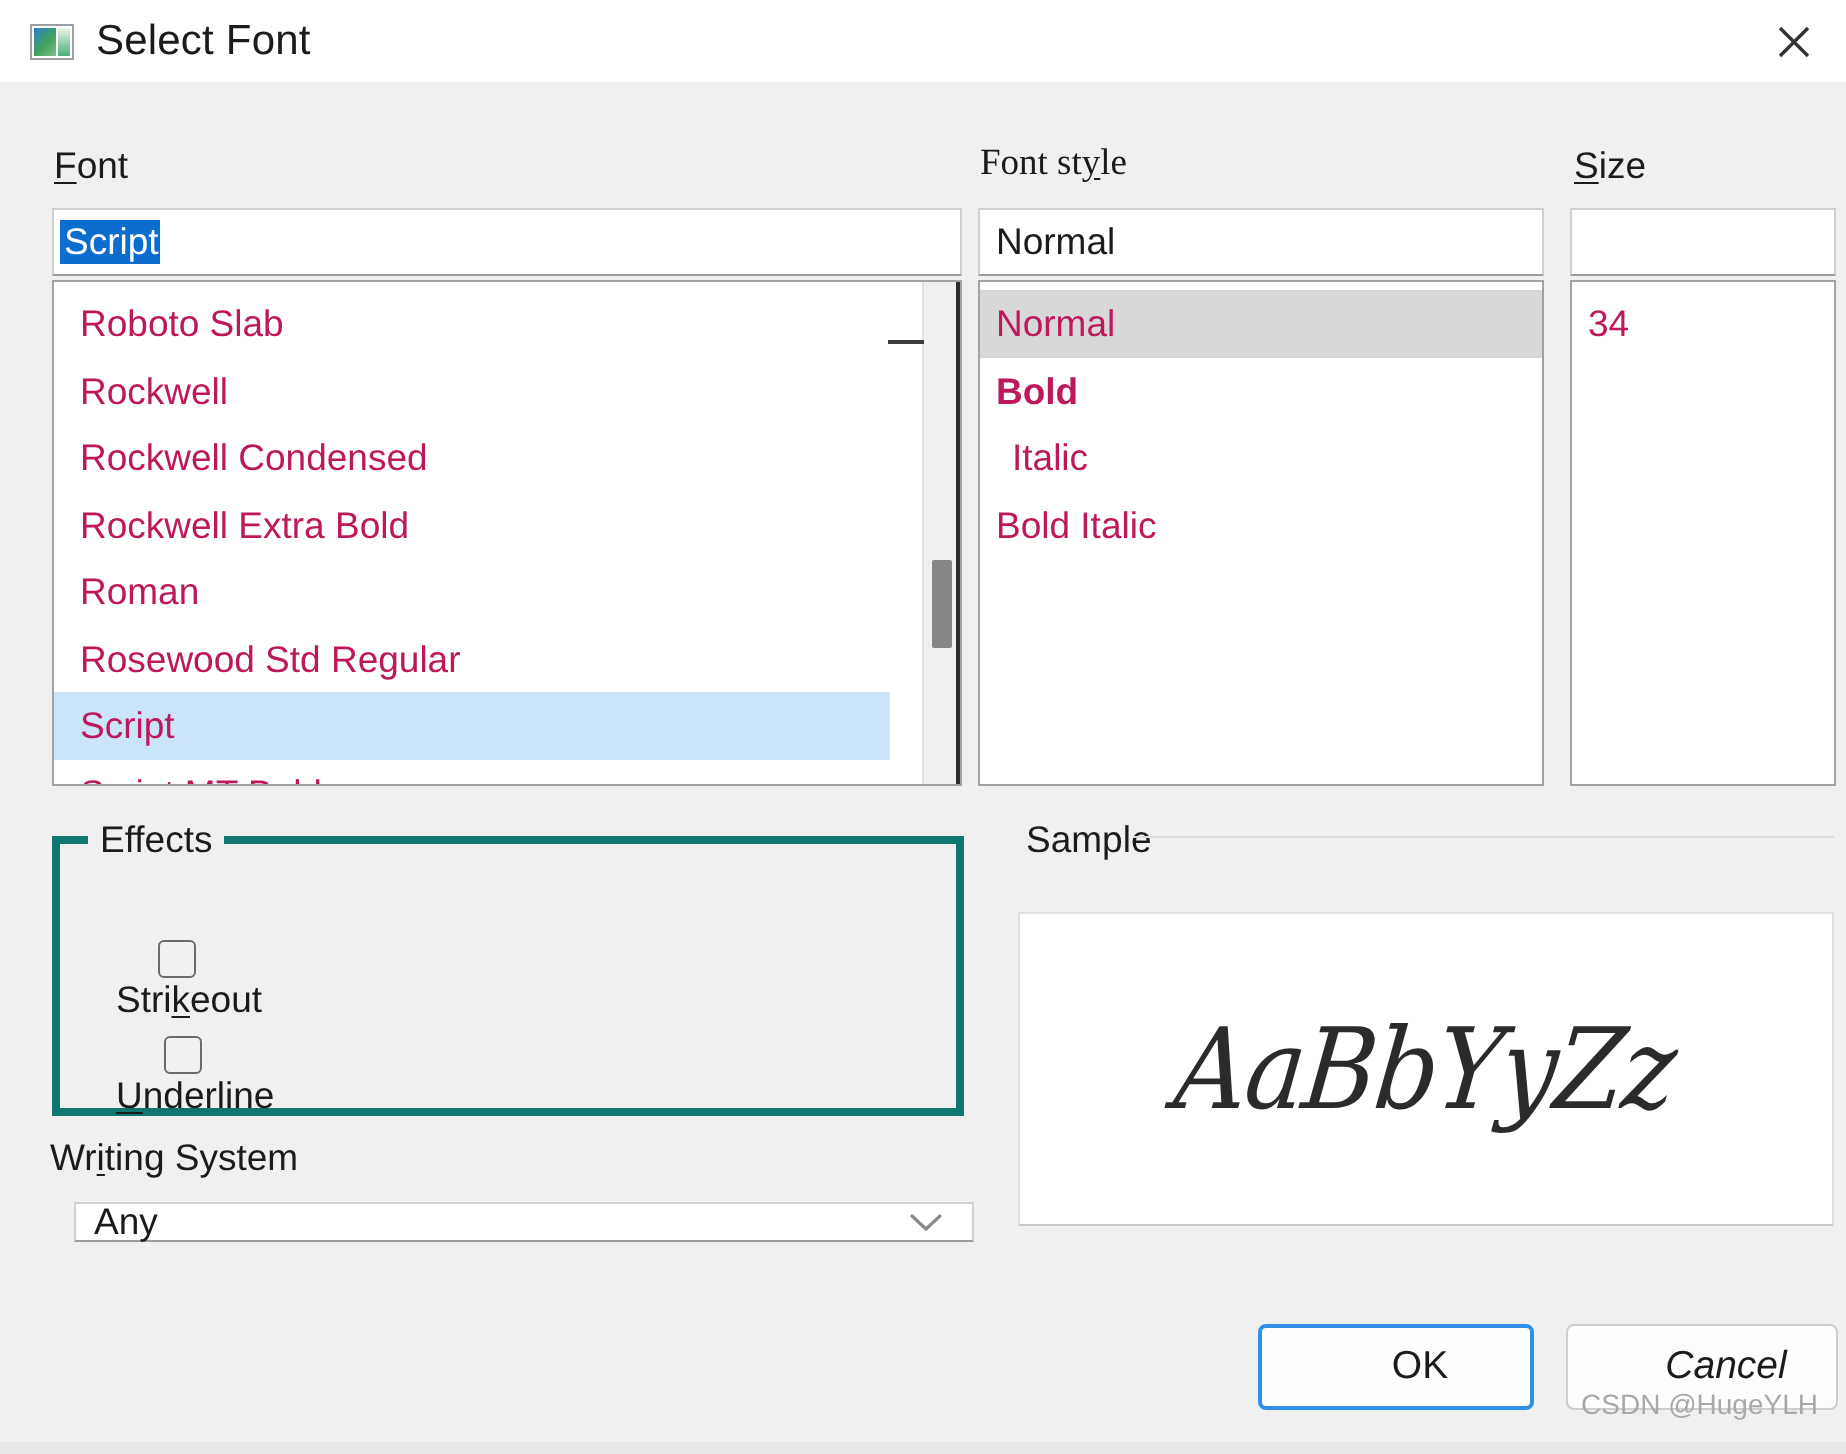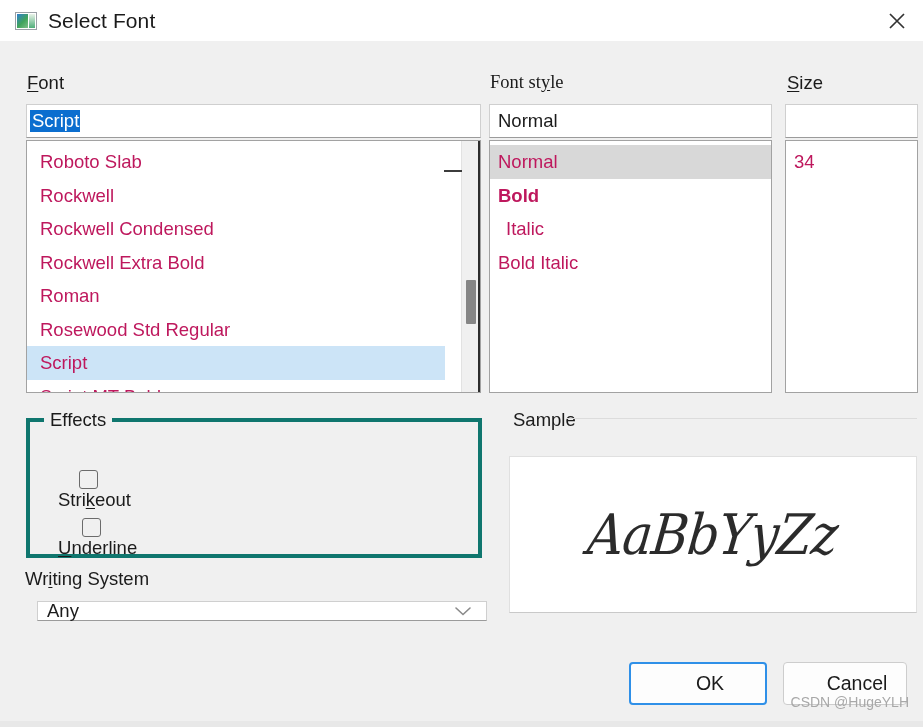--- a/index.html
+++ b/index.html
@@ -357,19 +357,19 @@
   </div>
   <div style="position:absolute;left:566px;top:418px;width:351px;height:1px;background:#dcdcdc;"></div>
 
   <div id="sample-box" style="left:509px;top:456px;width:408px;height:157px;">
     <span id="sample-text">AaBbYyZz</span>
   </div>
 
   <div class="btn default" style="left:629px;top:662px;width:138px;height:43px;">
     <span>OK</span>
   </div>
-  <div class="btn" style="left:783px;top:662px;width:124px;height:43px;">
+  <div class="btn" style="left:783px;top:662px;width:136px;height:43px;font-style:italic;">
     <span>Cancel</span>
   </div>
 
   <div id="watermark">CSDN @HugeYLH</div>
   <div id="bottom-strip"></div>
 </div>
 
 </body></html>

